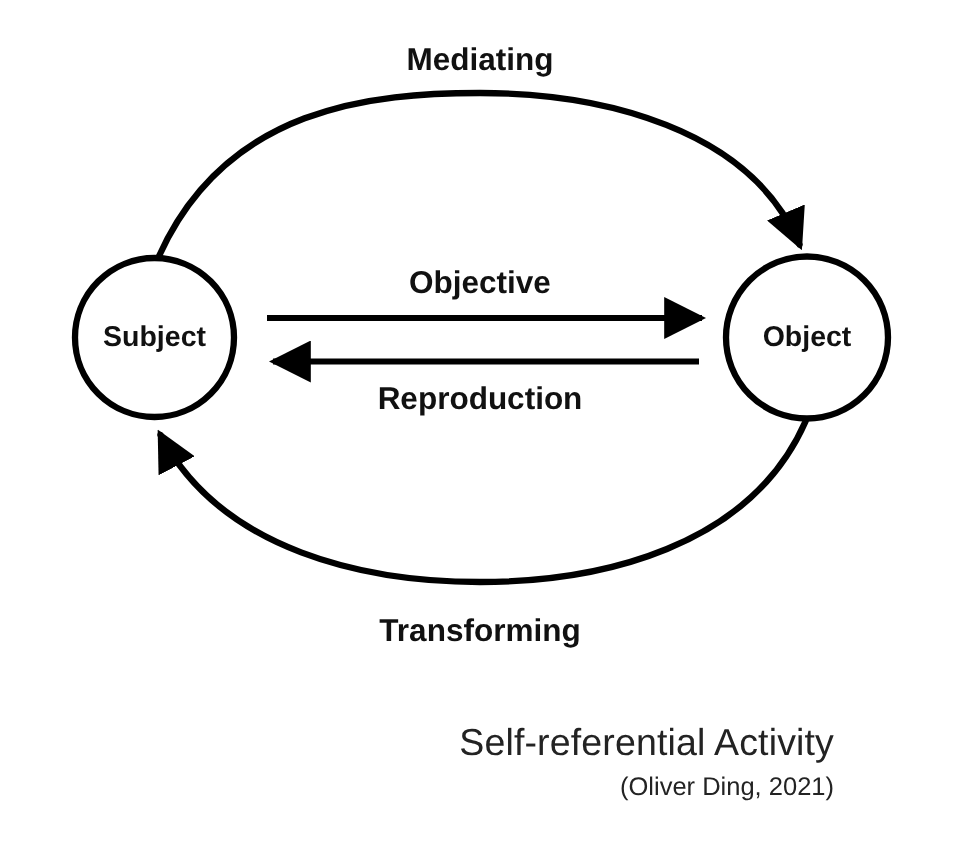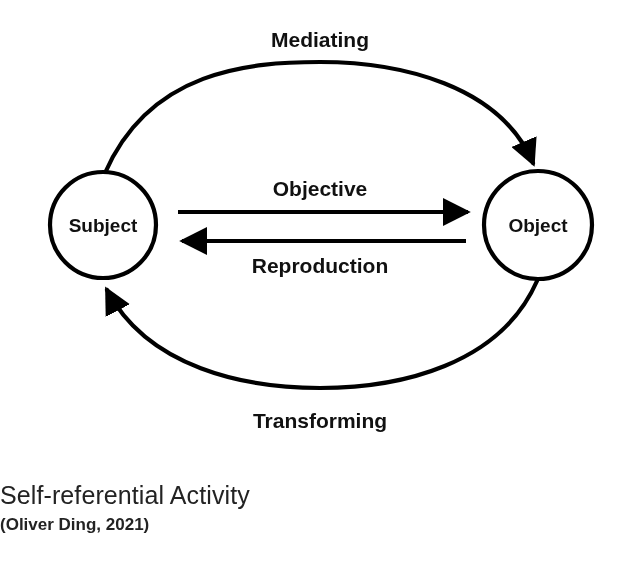--- a/index.html
+++ b/index.html
@@ -34,34 +34,34 @@
   .edge-label {
     font-family: "Liberation Sans", sans-serif;
     font-weight: bold;
     font-size: 21px;
     fill: #111111;
   }
   .caption-block {
     position: absolute;
     left: 0;
     width: 556px;
-    text-align: left;
+    text-align: right;
   }
   .caption-title {
     font-family: "Liberation Sans", sans-serif;
     font-size: 25px;
     font-weight: 400;
     color: #232323;
     letter-spacing: 0.1px;
     line-height: 1.15;
   }
   .caption-sub {
     font-family: "Liberation Sans", sans-serif;
     font-size: 17px;
-    font-weight: 700;
+    font-weight: 400;
     color: #232323;
     line-height: 1.2;
     margin-top: 5px;
   }
 </style>
 </head>
 <body>
 
 <div id="canvas">
 

